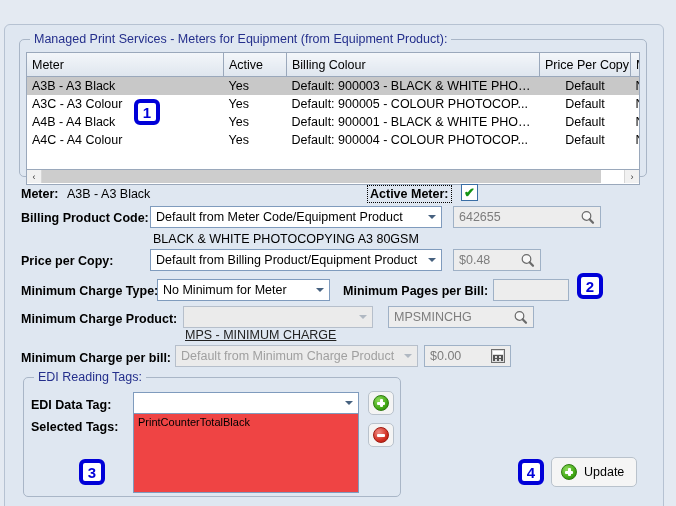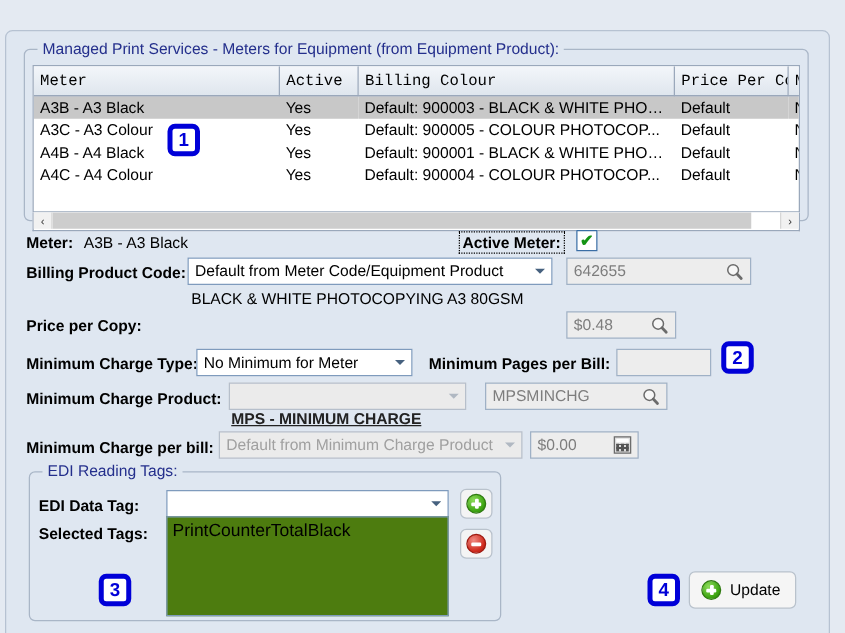--- a/index.html
+++ b/index.html
@@ -71,33 +71,32 @@
   table.grid th {
     background: linear-gradient(to bottom, #f3f6fa 0%, #dfe6ee 100%);
     border-right: 1px solid #9aa8bb;
     border-bottom: 1px solid #9aa8bb;
     font-weight: normal;
     text-align: left;
     padding: 3px 5px;
     height: 17px;
     white-space: nowrap;
     overflow: hidden;
-    font-family: Liberation Mono, monospace;
   }
   table.grid th.num { text-align: right; }
   table.grid th.last { border-right: none; }
   table.grid td {
     padding: 1px 5px;
     height: 16px;
     white-space: nowrap;
     overflow: hidden;
     text-overflow: ellipsis;
     font-size: 12.5px;
   }
-  table.grid td.num { text-align: left; }
+  table.grid td.num { text-align: center; }
   tr.row-selected td { background: #c8c8c8; }
 
   .col-meter   { width: 186px; }
   .col-active  { width: 52px; }
   .col-product { width: 242px; }
   .col-price   { width: 80px; }
   .col-minchg  { width: 52px; }
 
   
   .hscroll {
@@ -257,26 +256,26 @@
     position: absolute;
     font-size: 12.5px;
     color: #222;
     text-decoration: underline;
     white-space: nowrap;
   }
 
   
   .listbox {
     position: absolute;
-    background: #4d7c0f;
+    background: #ef4444;
     border: 1px solid #7f9bbd;
     box-sizing: border-box;
     overflow: hidden;
     padding: 2px 4px;
-    font-size: 14px;
+    font-size: 11px;
   }
 
   .roundbtn {
     position: absolute;
     width: 26px; height: 24px;
     background: #f4f4f4;
     border: 1px solid #b9c2cc;
     border-radius: 5px;
     box-sizing: border-box;
     display: flex;
@@ -429,20 +428,24 @@
       <svg width="15" height="15" viewBox="0 0 15 15">
         <circle cx="6.5" cy="6" r="4.3" fill="#f7f7f7" stroke="#6b6b6b" stroke-width="1.2"></circle>
         <line x1="9.6" y1="9.2" x2="13" y2="12.8" stroke="#6b6b6b" stroke-width="2.2" stroke-linecap="round"></line>
       </svg>
     </span>
   </div>
 
   <span class="val-text" style="left:148px; top:207px;">BLACK &amp; WHITE PHOTOCOPYING A3 80GSM</span>
 
   <span class="lbl" style="left:16px; top:229px;">Price per Copy:</span>
+  <div class="combo" style="left:145px; top:224px; width:292px;">
+    <span>Default from Billing Product/Equipment Product</span>
+    <span class="arrow"></span>
+  </div>
   <div class="txtbox disabled right-align" style="left:448px; top:224px; width:88px;">
     <span class="txt">$0.48</span>
     <span class="mag">
       <svg width="15" height="15" viewBox="0 0 15 15">
         <circle cx="6.5" cy="6" r="4.3" fill="#f7f7f7" stroke="#6b6b6b" stroke-width="1.2"></circle>
         <line x1="9.6" y1="9.2" x2="13" y2="12.8" stroke="#6b6b6b" stroke-width="2.2" stroke-linecap="round"></line>
       </svg>
     </span>
   </div>
 
@@ -465,21 +468,21 @@
   <div class="txtbox disabled" style="left:383px; top:281px; width:146px;">
     <span class="txt">MPSMINCHG</span>
     <span class="mag">
       <svg width="15" height="15" viewBox="0 0 15 15">
         <circle cx="6.5" cy="6" r="4.3" fill="#f7f7f7" stroke="#6b6b6b" stroke-width="1.2"></circle>
         <line x1="9.6" y1="9.2" x2="13" y2="12.8" stroke="#6b6b6b" stroke-width="2.2" stroke-linecap="round"></line>
       </svg>
     </span>
   </div>
 
-  <span class="linktext" style="left:180px; top:303px;font-weight:bold;">MPS - MINIMUM CHARGE</span>
+  <span class="linktext" style="left:180px; top:303px;">MPS - MINIMUM CHARGE</span>
 
   <span class="lbl" style="left:16px; top:326px;">Minimum Charge per bill:</span>
   <div class="combo disabled" style="left:170px; top:320px; width:243px;">
     <span>Default from Minimum Charge Product</span>
     <span class="arrow"></span>
   </div>
   <div class="txtbox disabled right-align" style="left:419px; top:320px; width:87px;gap:24px;">
     <span class="txt">$0.00</span>
     <span class="calcicon"></span>
   </div>

